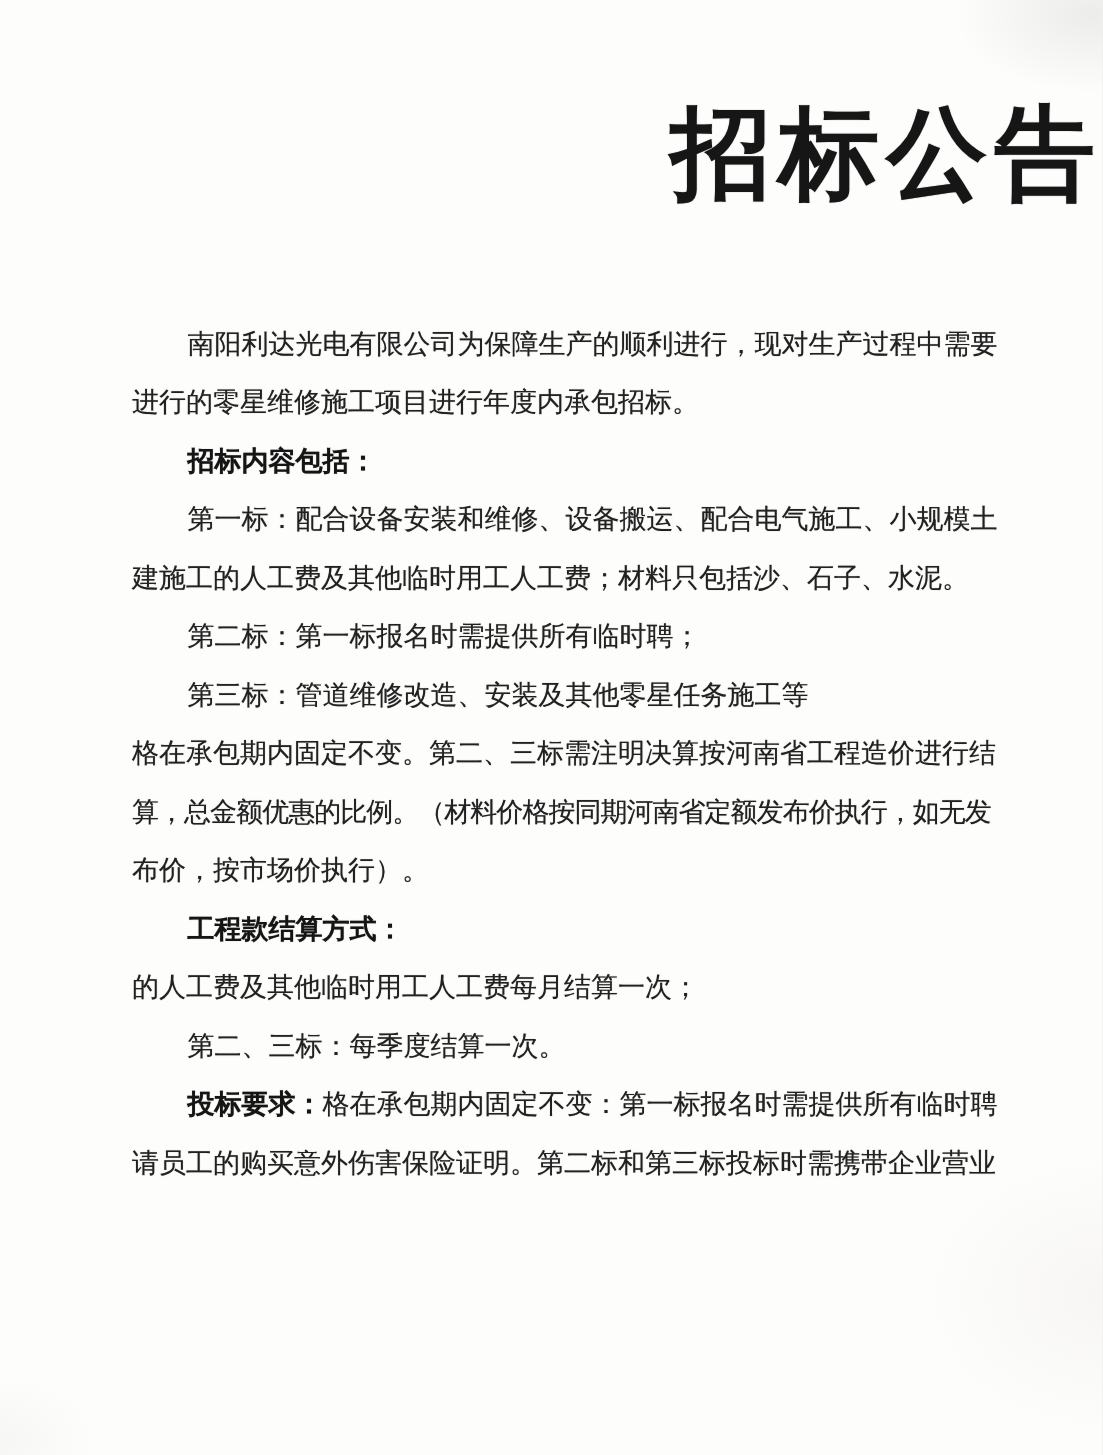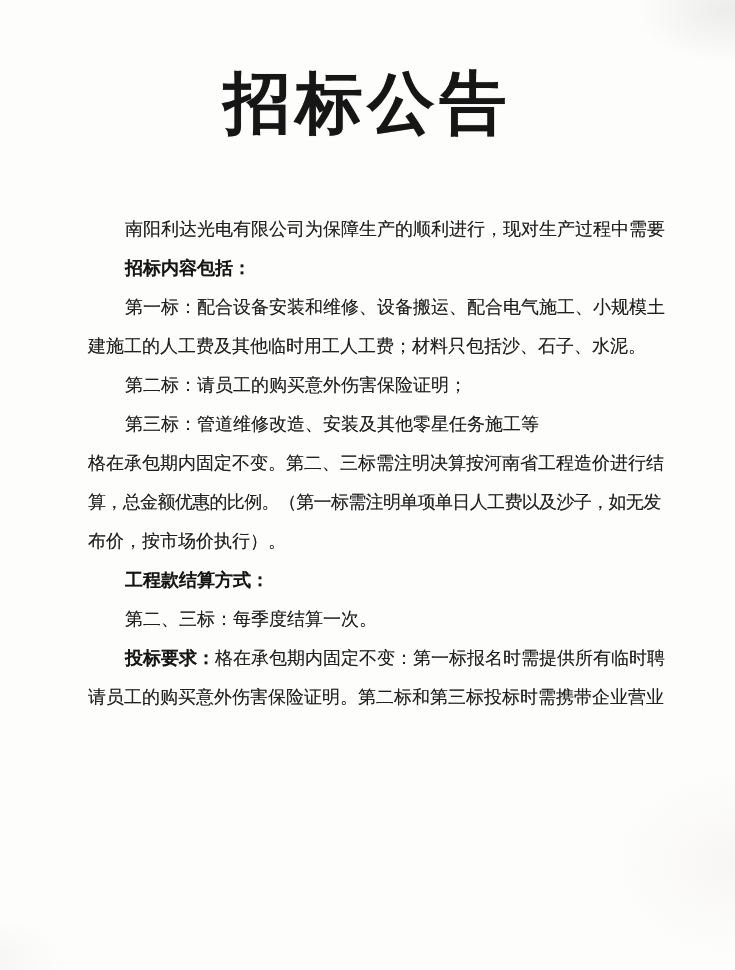--- a/index.html
+++ b/index.html
@@ -19,21 +19,21 @@
       #fdfdfc;
     font-family: "Liberation Serif", "DejaVu Serif", serif;
     color: #222;
   }
   .doc-title {
     position: absolute;
     top: 62px;
     left: 0;
     right: 0;
     margin: 0;
-    text-align: center;
+    text-align: right;
     font-size: 67px;
     line-height: 82px;
     font-weight: bold;
     letter-spacing: 5px;
     color: #161616;
     text-shadow: 0 0 0.7px rgba(20,20,20,0.55);
   }
   .doc-body {
     position: absolute;
     left: 88px;
@@ -63,42 +63,44 @@
 <body>
 
 <div class="page">
 
   <h1 class="doc-title">招标公告</h1>
 
   <div class="doc-body">
 
     <div class="line indent"><span class="b"></span><span>南阳利达光电有限公司为保障生产的顺利进行，现对生产过程中需要</span></div>
 
+    <div class="line"><span class="b"></span><span>进行的零星维修施工项目进行年度内承包招标。</span></div>
 
     <div class="line indent"><span class="b">招标内容包括：</span><span></span></div>
 
     <div class="line indent"><span class="b"></span><span>第一标：配合设备安装和维修、设备搬运、配合电气施工、小规模土</span></div>
 
     <div class="line"><span class="b"></span><span>建施工的人工费及其他临时用工人工费；材料只包括沙、石子、水泥。</span></div>
 
-    <div class="line indent"><span class="b"></span><span>第二标：请员工的购买意外伤害保险证明；</span></div>
+    <div class="line indent"><span class="b"></span><span>第二标：第一标报名时需提供所有临时聘；</span></div>
 
     <div class="line indent"><span class="b"></span><span>第三标：管道维修改造、安装及其他零星任务施工等</span></div>
 
 
     <div class="line"><span class="b"></span><span>格在承包期内固定不变。第二、三标需注明决算按河南省工程造价进行结</span></div>
 
-    <div class="line tight"><span class="b"></span><span>算，总金额优惠的比例。（第一标需注明单项单日人工费以及沙子，如无发</span></div>
+    <div class="line tight"><span class="b"></span><span>算，总金额优惠的比例。（材料价格按同期河南省定额发布价执行，如无发</span></div>
 
     <div class="line"><span class="b"></span><span>布价，按市场价执行）。</span></div>
 
 
     <div class="line indent"><span class="b">工程款结算方式：</span><span></span></div>
 
 
+    <div class="line"><span class="b"></span><span>的人工费及其他临时用工人工费每月结算一次；</span></div>
 
     <div class="line indent"><span class="b"></span><span>第二、三标：每季度结算一次。</span></div>
 
     <div class="line indent"><span class="b">投标要求：</span><span>格在承包期内固定不变：第一标报名时需提供所有临时聘</span></div>
 
     <div class="line"><span class="b"></span><span>请员工的购买意外伤害保险证明。第二标和第三标投标时需携带企业营业</span></div>
 
 
   </div>
 </div>

